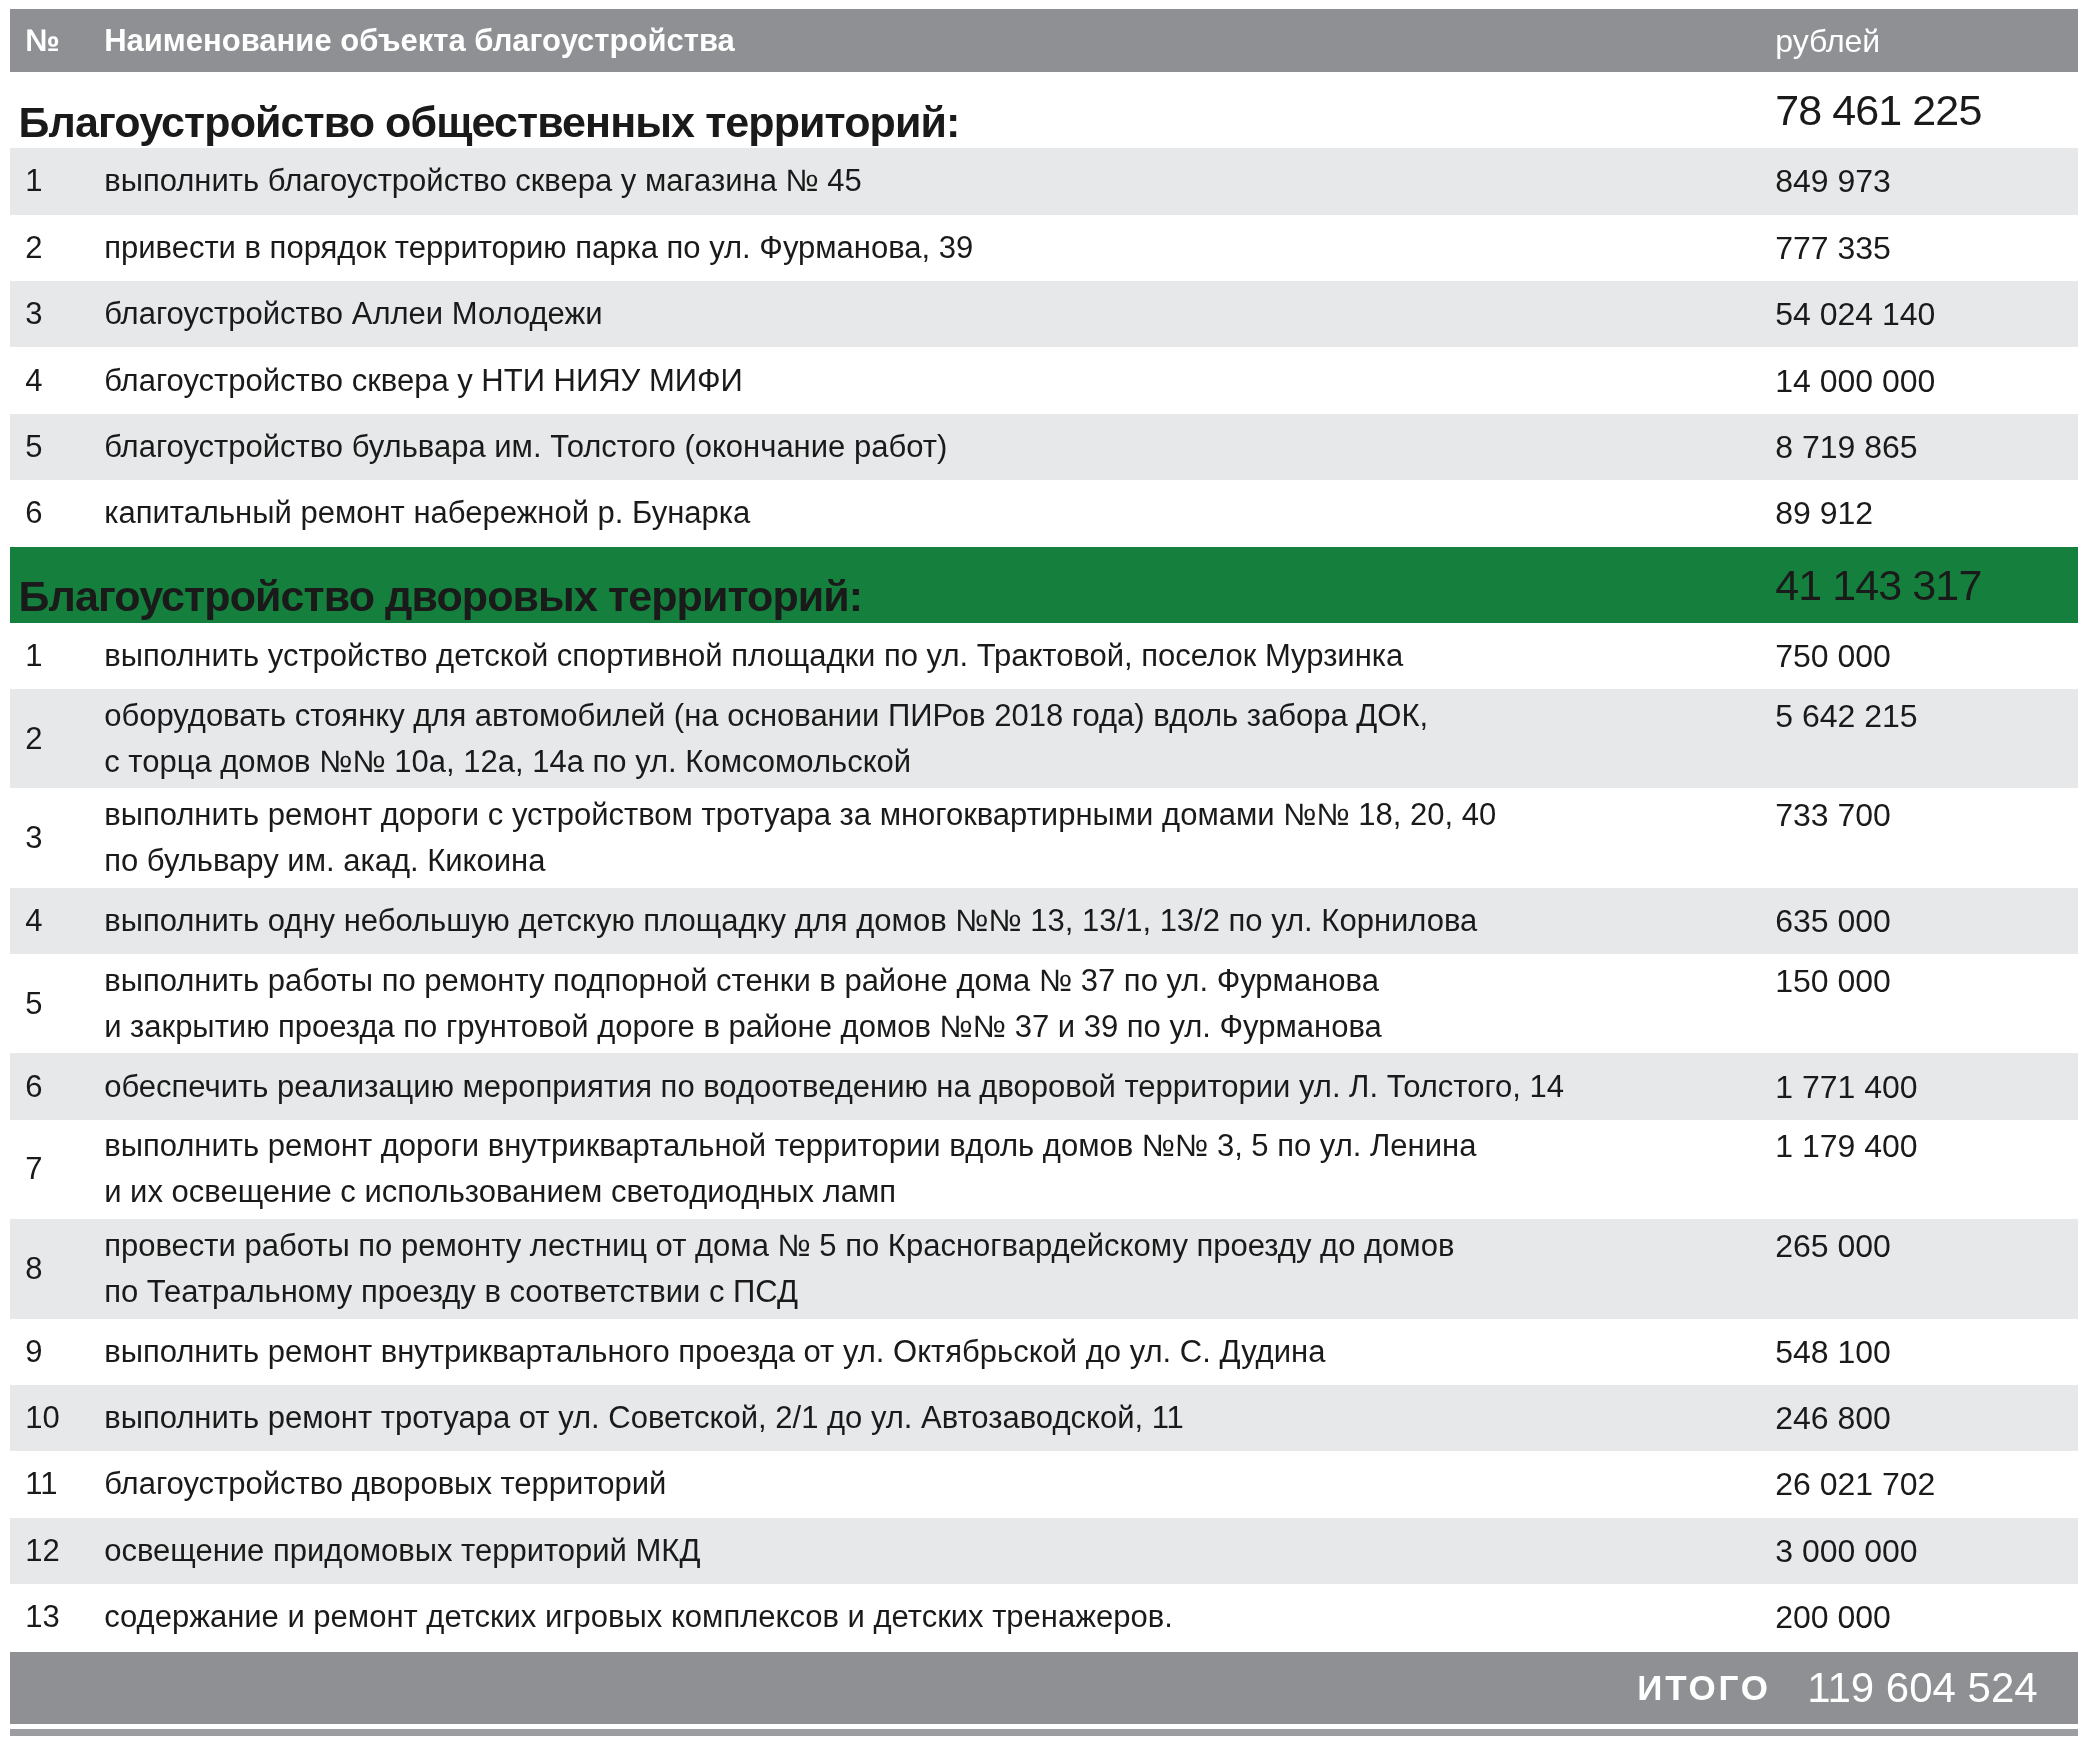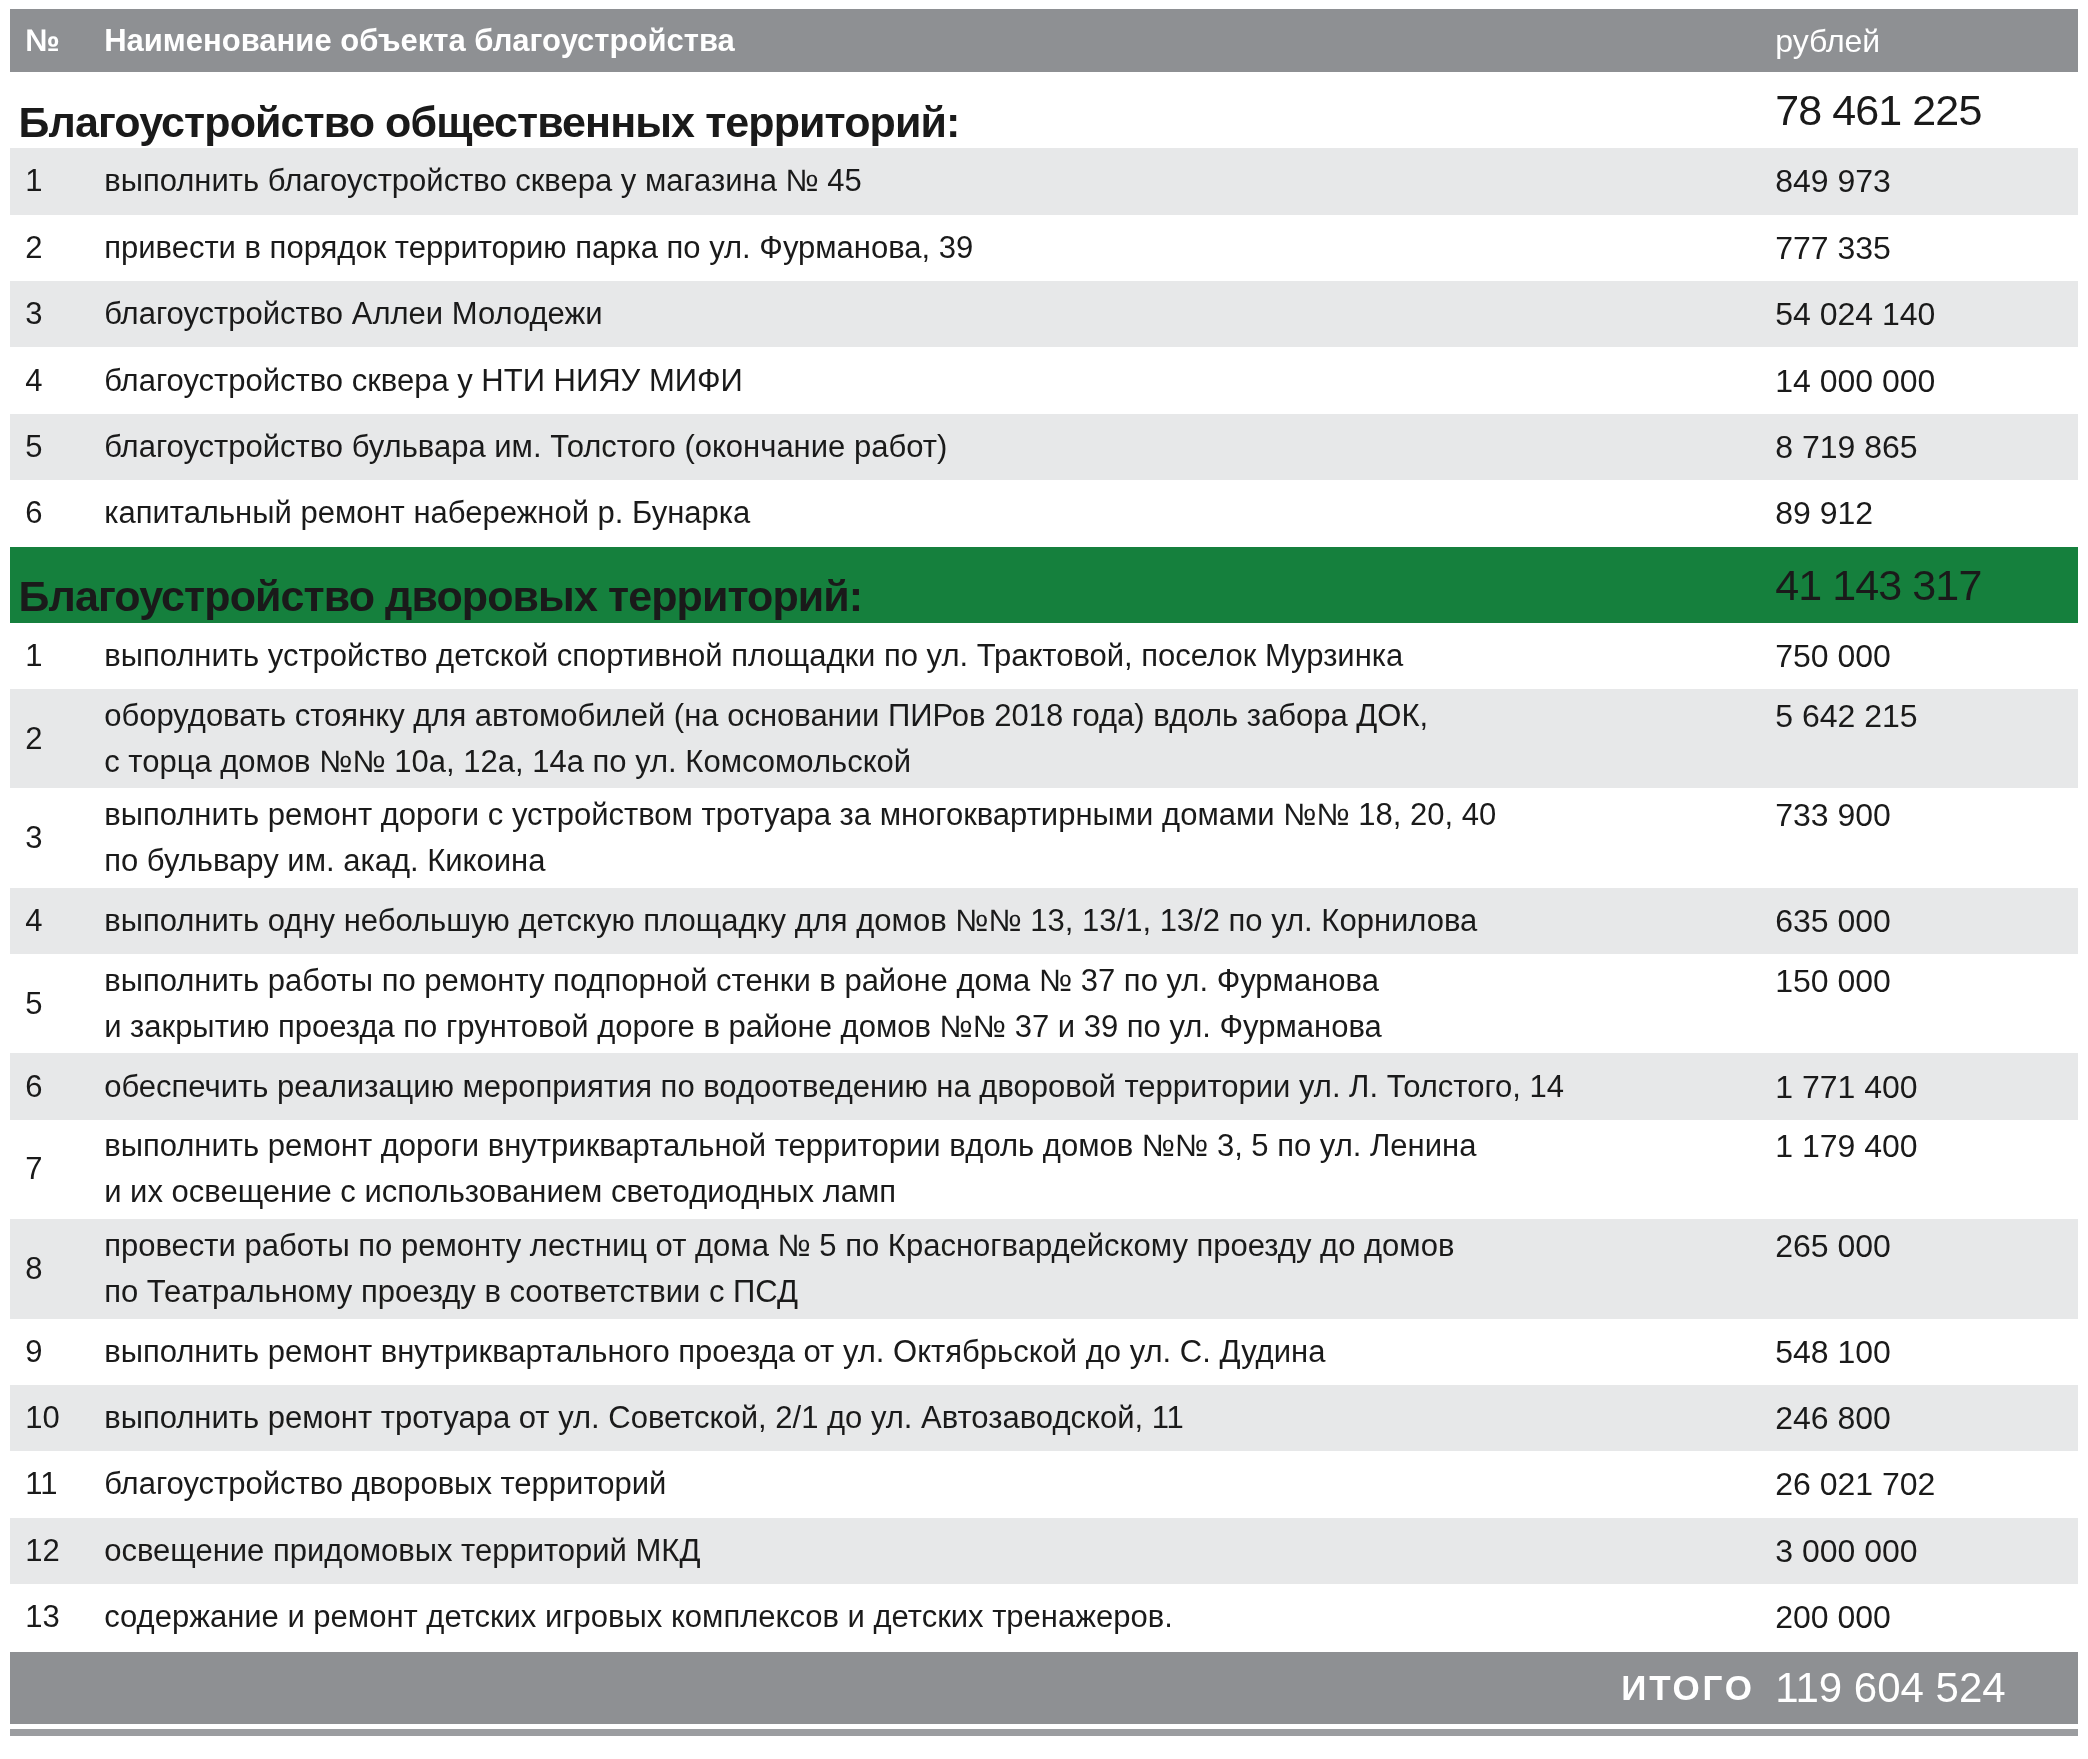--- a/index.html
+++ b/index.html
@@ -67,20 +67,21 @@
     font-weight: normal;
     font-size: 32px;
     line-height: 46px;
   }
   
   .total-band {
     background: #8e9093;
     color: #ffffff;
     min-height: 72px;
     margin-top: 1.9px;
+    gap: 16px;
   }
   .total-band .c-label {
     grid-column: 1 / 3;
     text-align: right;
     padding-right: 20.4px;
     font-weight: bold;
     font-size: 35px;
     letter-spacing: 2.8px;
   }
   .total-band .c-val {
@@ -155,21 +156,21 @@
     <div class="grid-row row two shade">
       <div class="c-num">2</div>
       <div class="c-name">оборудовать стоянку для автомобилей (на основании ПИРов 2018 года) вдоль забора ДОК,
 с торца домов №№ 10а, 12а, 14а по ул. Комсомольской</div>
       <div class="c-val">5 642 215</div>
     </div>
     <div class="grid-row row two">
       <div class="c-num">3</div>
       <div class="c-name">выполнить ремонт дороги с устройством тротуара за многоквартирными домами №№ 18, 20, 40
 по бульвару им. акад. Кикоина</div>
-      <div class="c-val">733 900</div>
+      <div class="c-val">733 700</div>
     </div>
     <div class="grid-row row shade">
       <div class="c-num">4</div>
       <div class="c-name">выполнить одну небольшую детскую площадку для домов №№ 13, 13/1, 13/2 по ул. Корнилова</div>
       <div class="c-val">635 000</div>
     </div>
     <div class="grid-row row two">
       <div class="c-num">5</div>
       <div class="c-name">выполнить работы по ремонту подпорной стенки в районе дома № 37 по ул. Фурманова
 и закрытию проезда по грунтовой дороге в районе домов №№ 37 и 39 по ул. Фурманова</div>

